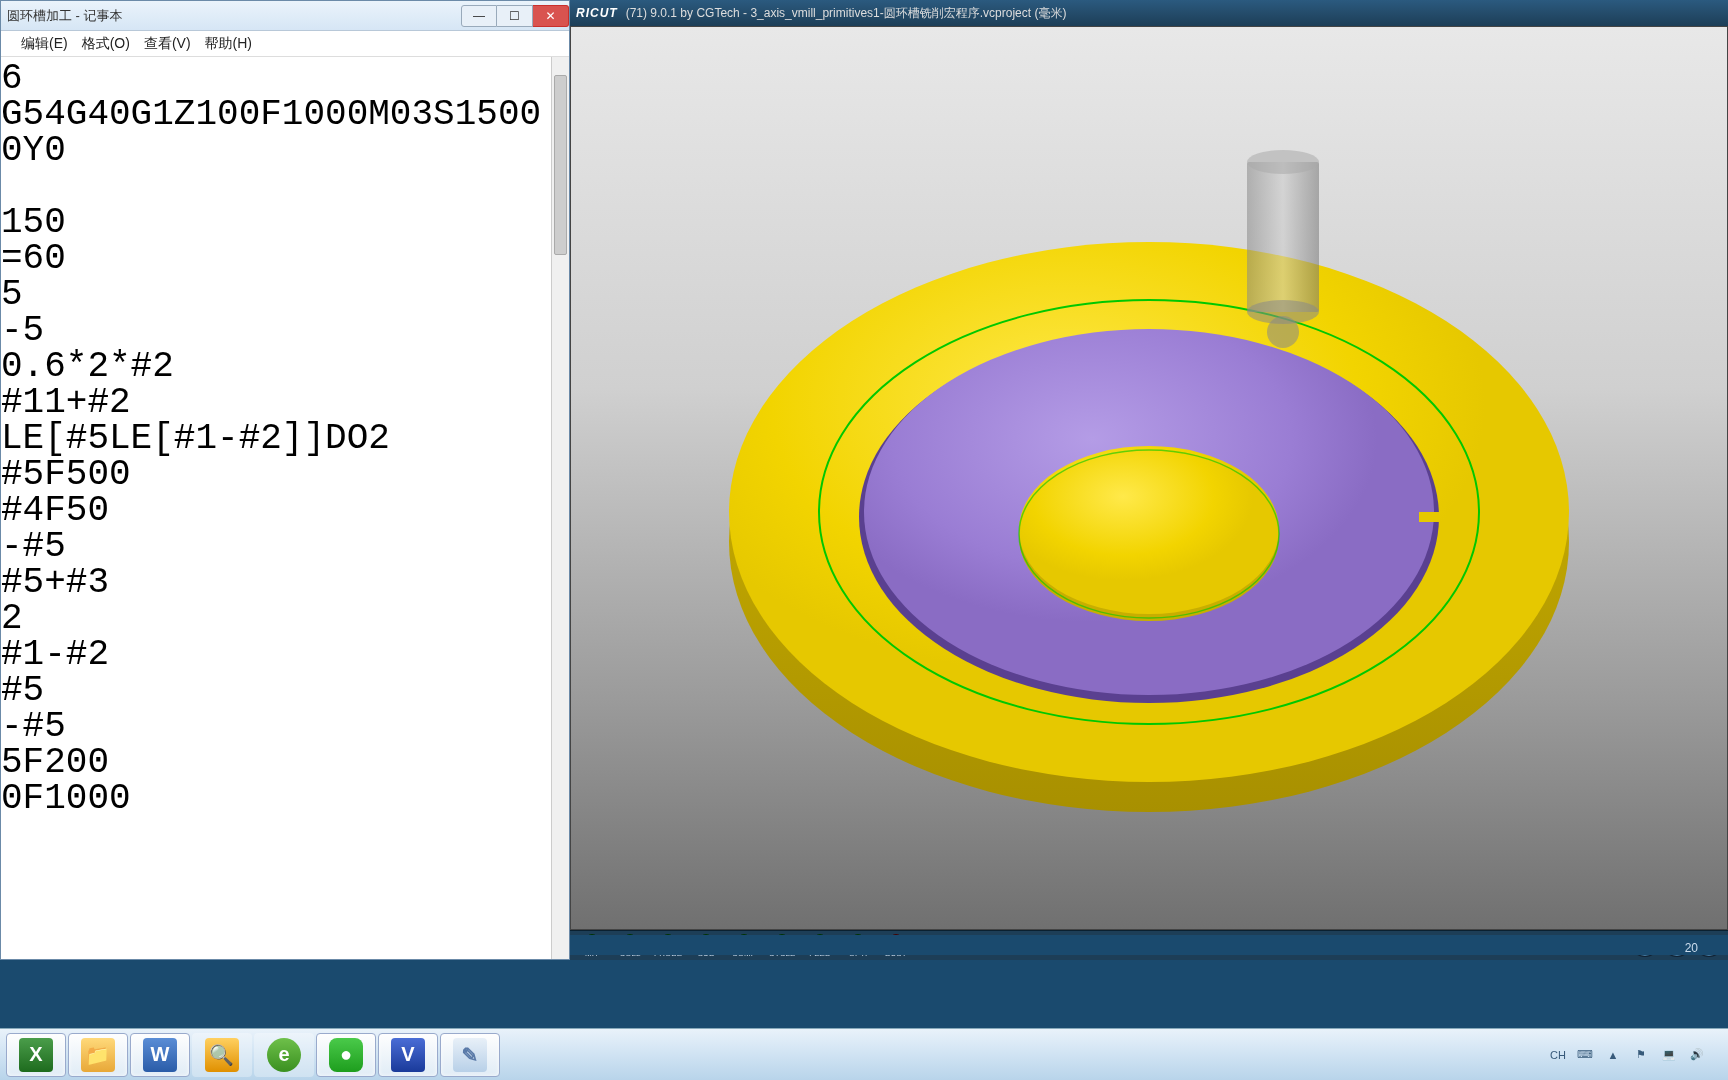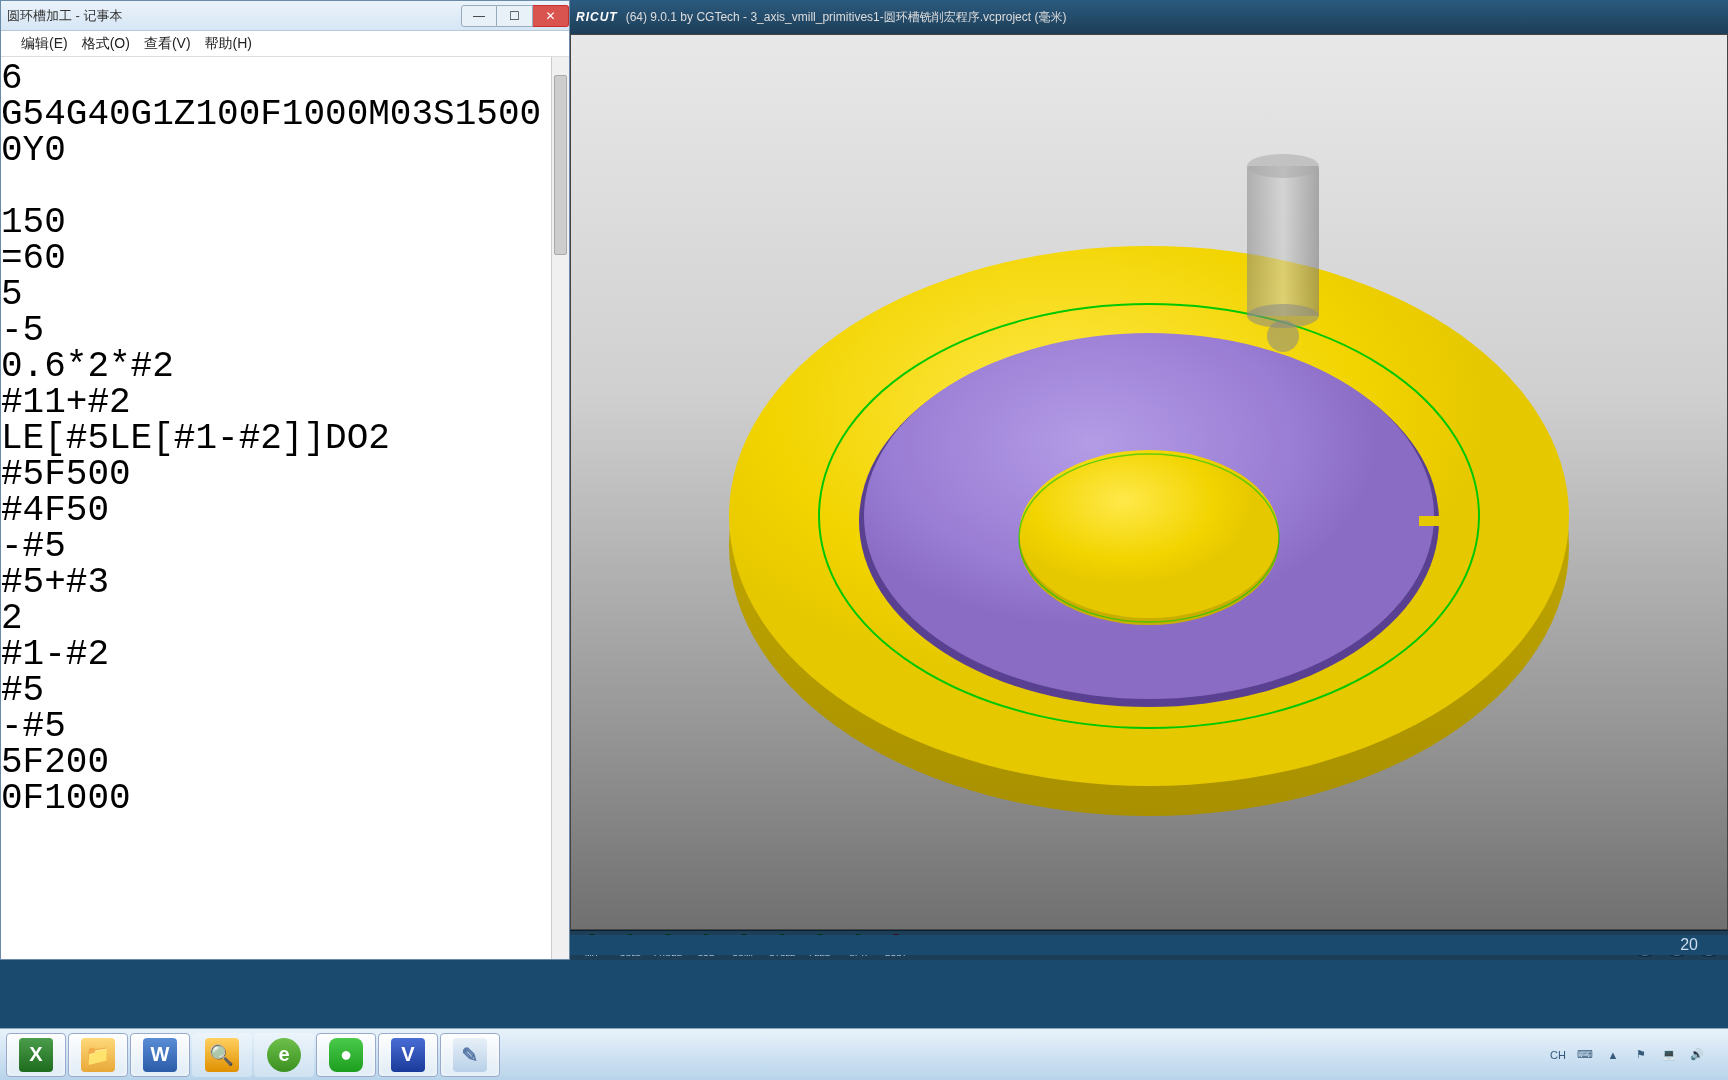--- a/index.html
+++ b/index.html
@@ -70,21 +70,21 @@
 }
 
 
 .vericut {
   position: absolute;
   left: 570px; top: 0; right: 0; height: 960px;
   display: flex; flex-direction: column;
   background: #223a4f;
 }
 .vericut-titlebar {
-  height: 34px;
+  height: 26px;
   background: linear-gradient(#2b5a7f, #1d3e57);
   display: flex; align-items: center;
   color: #ddd; font-size: 12px;
   padding-left: 6px;
 }
 .vericut-titlebar .brand { color: #fff; font-weight: bold; font-style: italic; letter-spacing: 1px; margin-right: 8px; }
 .vericut-viewport {
   flex: 1; position: relative;
   background: linear-gradient(#e8e8e8 0%, #d0d0d0 40%, #9a9a9a 75%, #707070 100%);
   border: 1px solid #444;
@@ -129,22 +129,22 @@
   width: 26px; height: 22px;
   background: radial-gradient(circle at 35% 35%, #7ab8e0, #2a5a80);
   border: 1px solid #123; border-radius: 50%;
   color: #fff; font-size: 12px;
   display: flex; align-items: center; justify-content: center;
   margin: 0 2px;
 }
 .bottom-strip {
   height: 20px; background: #1a4a6e;
   position: absolute; left: 570px; right: 0; top: 935px;
-  color: #cde; font-size: 16px;
-  display: flex; align-items: center; justify-content: flex-end;
+  color: #cde; font-size: 12px;
+  display: flex; align-items: flex-end; justify-content: flex-end;
   padding-right: 30px;
 }
 
 
 .taskbar {
   position: absolute;
   left: 0; right: 0; bottom: 0;
   height: 52px;
   background: linear-gradient(#e9f2fa, #d0e3f3 50%, #b8d4ea);
   border-top: 1px solid #8ab;
@@ -227,21 +227,21 @@
 0F1000</pre>
     <div class="notepad-scrollbar">
       <div class="thumb"></div>
     </div>
   </div>
 </div>
 
 <div class="vericut">
   <div class="vericut-titlebar">
     <span class="brand">RICUT</span>
-    <span>(64)  9.0.1 by CGTech - 3_axis_vmill_primitives1-圆环槽铣削宏程序.vcproject (毫米)</span>
+    <span>(71)  9.0.1 by CGTech - 3_axis_vmill_primitives1-圆环槽铣削宏程序.vcproject (毫米)</span>
   </div>
   <div class="vericut-viewport">
     <div class="disc-scene">
       <svg viewBox="0 0 900 700">
         <defs>
           <radialGradient id="ytop" cx="40%" cy="30%">
             <stop offset="0%" stop-color="#ffe94a"></stop>
             <stop offset="70%" stop-color="#f2d400"></stop>
             <stop offset="100%" stop-color="#e6c800"></stop>
           </radialGradient>

